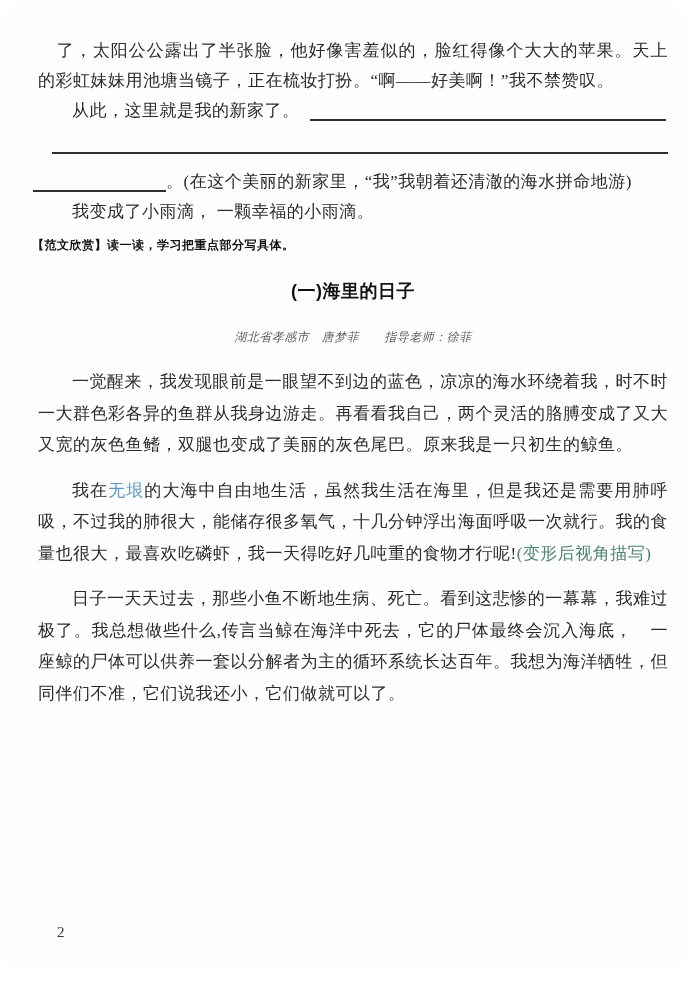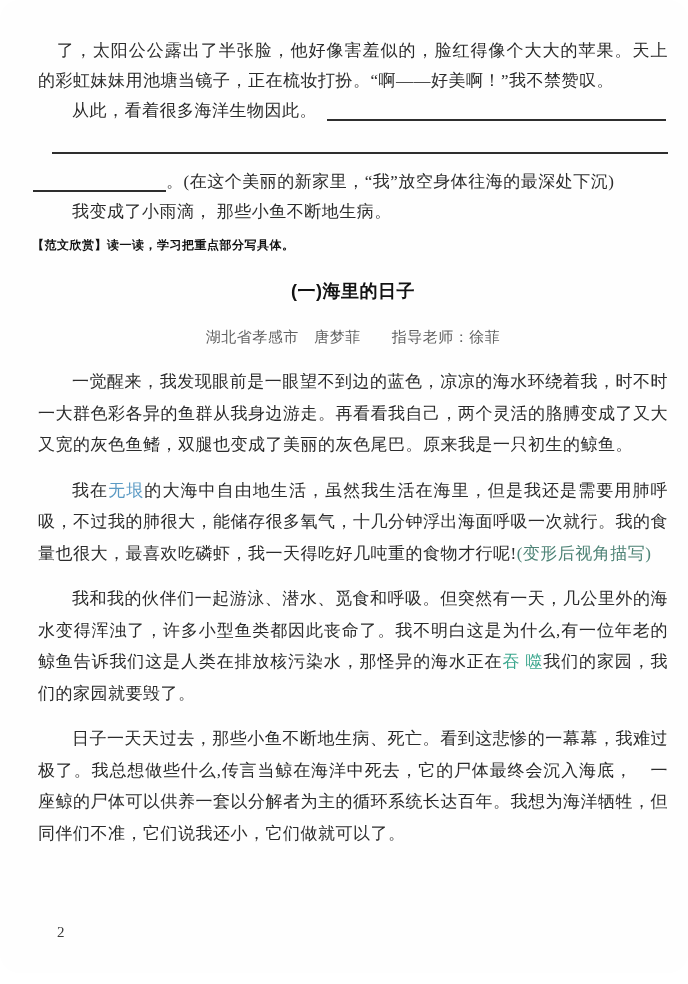--- a/index.html
+++ b/index.html
@@ -78,21 +78,22 @@
     font-family:"Liberation Sans","DejaVu Sans",sans-serif;
     font-weight:bold;
     color:#121212;
     font-size:18px;
     line-height:30px;
   }
   .byline{
     text-align:center;
     line-height:30px;
     color:#5f5f5f;
-    font-size:15px;
+    font-size:12px;
+    font-style:italic;
   }
   .essay p{
     line-height:31.5px;
     text-indent:2em;
     text-align:justify;
     margin:14px 0;
   }
   .hl-blue{color:var(--hl-blue);}
   .hl-teal{color:var(--hl-teal);}
   .hl-green{color:var(--hl-green);}
@@ -105,41 +106,40 @@
   }
 </style>
 </head>
 <body>
 
 <div class="page">
 
   <p class="cont">了，太阳公公露出了半张脸，他好像害羞似的，脸红得像个大大的苹果。天上的彩虹妹妹用池塘当镜子，正在梳妆打扮。“啊——好美啊！”我不禁赞叹。</p>
 
   <p class="blank-row">
-    <span class="lead">从此，看着很多海洋生物因此。</span>
+    <span class="lead">从此，这里就是我的新家了。</span>
     <span class="fill-blank"></span>
   </p>
 
   <div class="full-rule"></div>
 
   <p class="hint-row">
     <span class="short-blank"></span>
-    <span class="hint">。(在这个美丽的新家里，“我”放空身体往海的最深处下沉)</span>
+    <span class="hint">。(在这个美丽的新家里，“我”我朝着还清澈的海水拼命地游)</span>
   </p>
 
-  <p class="closing">我变成了小雨滴， 那些小鱼不断地生病。</p>
+  <p class="closing">我变成了小雨滴， 一颗幸福的小雨滴。</p>
 
   <h2 class="section-heading">【范文欣赏】读一读，学习把重点部分写具体。</h2>
 
   <h3 class="essay-title">(一)海里的日子</h3>
 
   <p class="byline">湖北省孝感市　唐梦菲　　指导老师：徐菲</p>
 
   <div class="essay">
     <p><span>一觉醒来，我发现眼前是一眼望不到边的蓝色，凉凉的海水环绕着我，时不时一大群色彩各异的鱼群从我身边游走。再看看我自己，两个灵活的胳膊变成了又大又宽的灰色鱼鳍，双腿也变成了美丽的灰色尾巴。原来我是一只初生的鲸鱼。</span></p>
     <p><span>我在</span><span class="hl-blue">无垠</span><span>的大海中自由地生活，虽然我生活在海里，但是我还是需要用肺呼吸，不过我的肺很大，能储存很多氧气，十几分钟浮出海面呼吸一次就行。我的食量也很大，最喜欢吃磷虾，我一天得吃好几吨重的食物才行呢!</span><span class="hl-teal">(变形后视角描写)</span></p>
-    <p><span>我和我的伙伴们一起游泳、潜水、觅食和呼吸。但突然有一天，几公里外的海水变得浑浊了，许多小型鱼类都因此丧命了。我不明白这是为什么,有一位年老的鲸鱼告诉我们这是人类在排放核污染水，那怪异的海水正在</span><span class="hl-green">吞 噬</span><span>我们的家园，我们的家园就要毁了。</span></p>
     <p><span>日子一天天过去，那些小鱼不断地生病、死亡。看到这悲惨的一幕幕，我难过极了。我总想做些什么,传言当鲸在海洋中死去，它的尸体最终会沉入海底，　一座鲸的尸体可以供养一套以分解者为主的循环系统长达百年。我想为海洋牺牲，但同伴们不准，它们说我还小，它们做就可以了。</span></p>
   </div>
 
   <div class="page-number">2</div>
 
 </div>
 
 </body></html>

